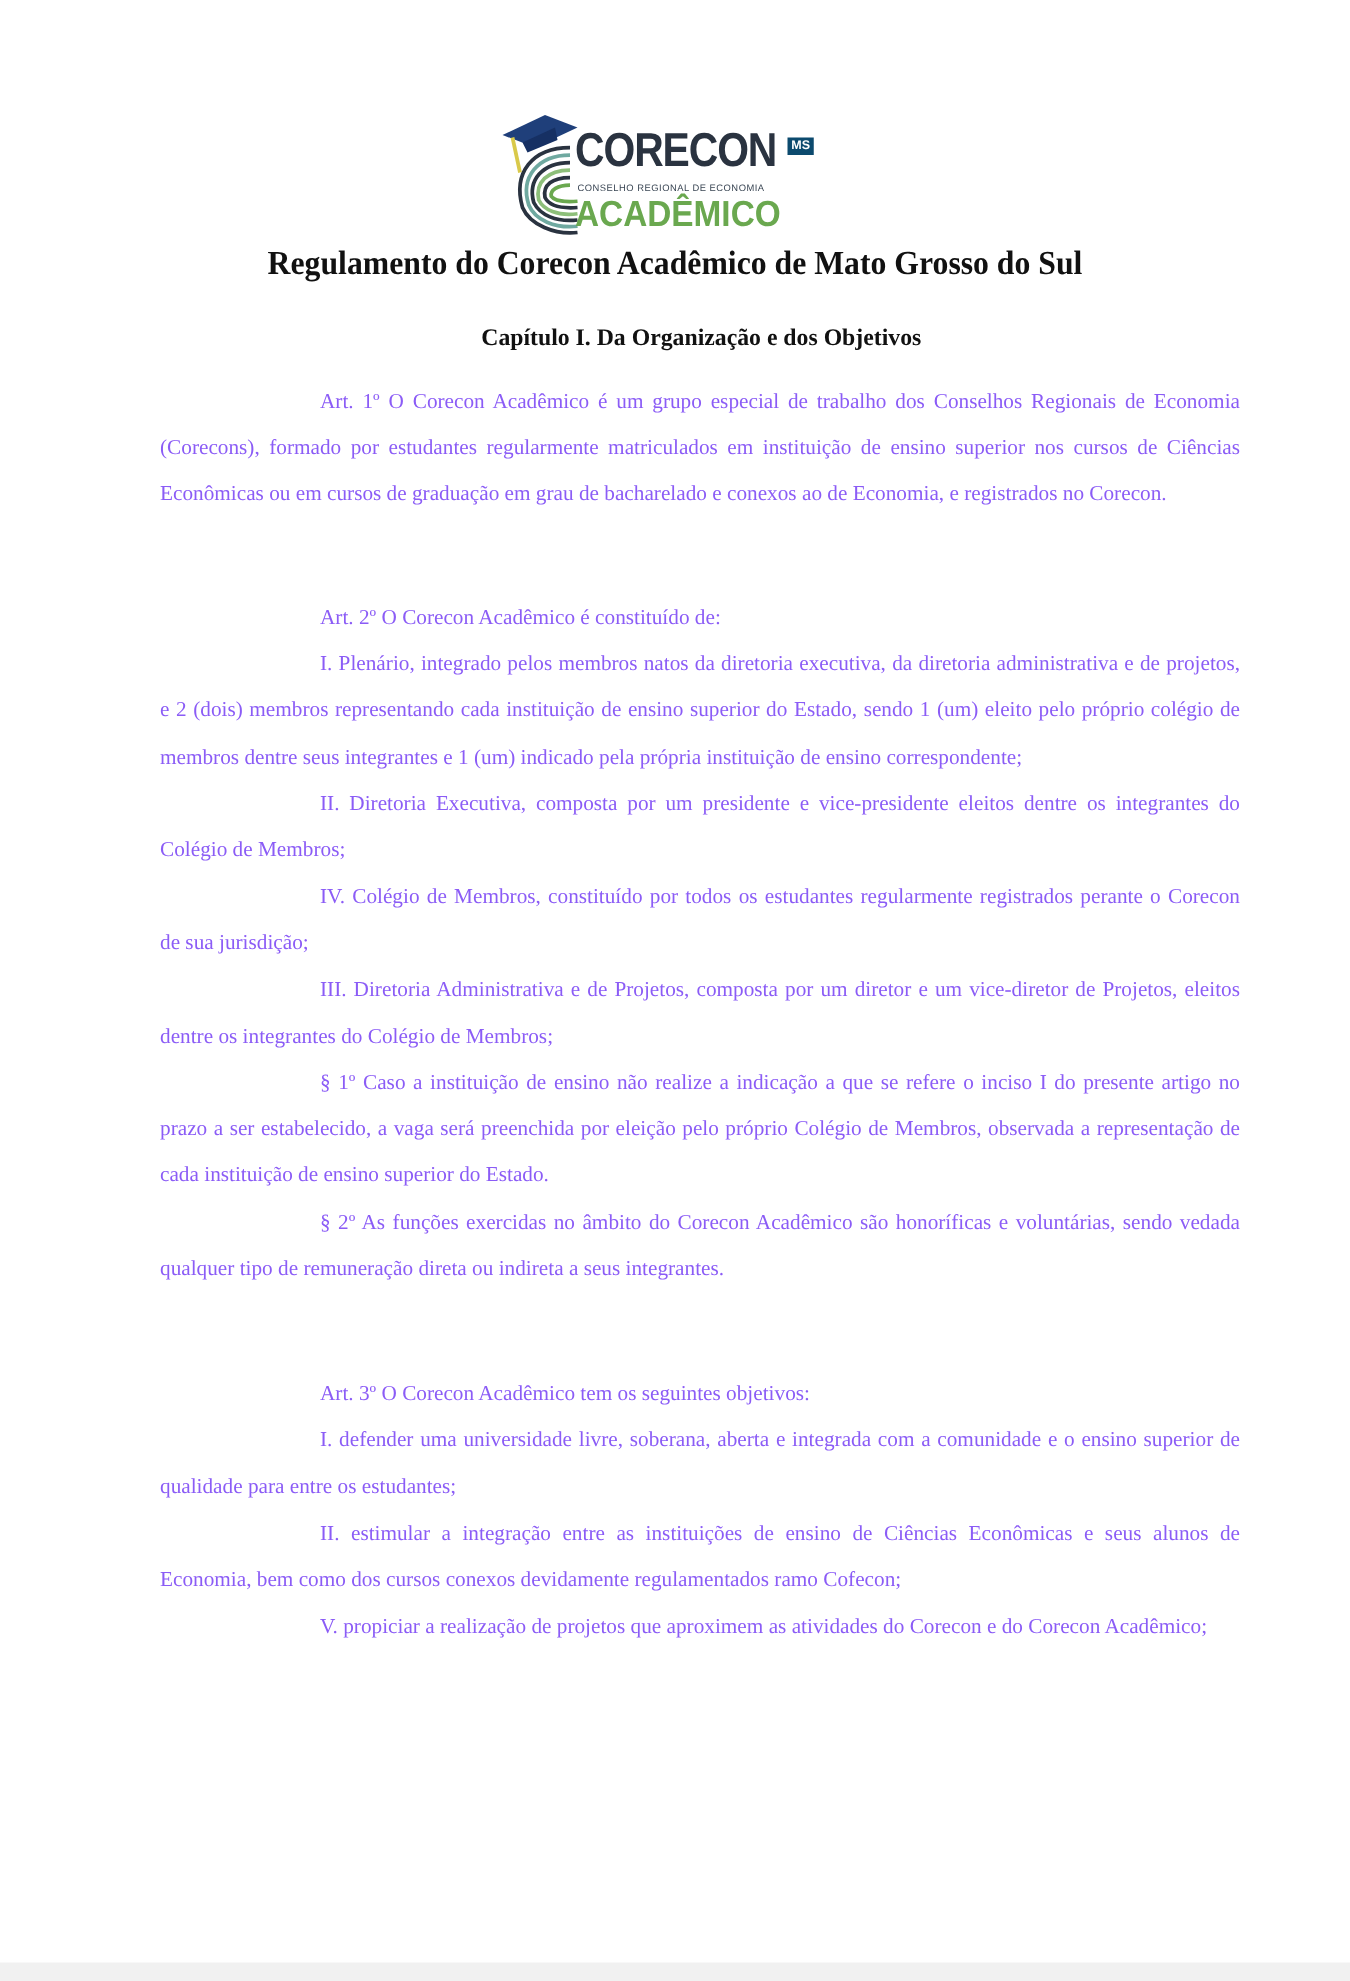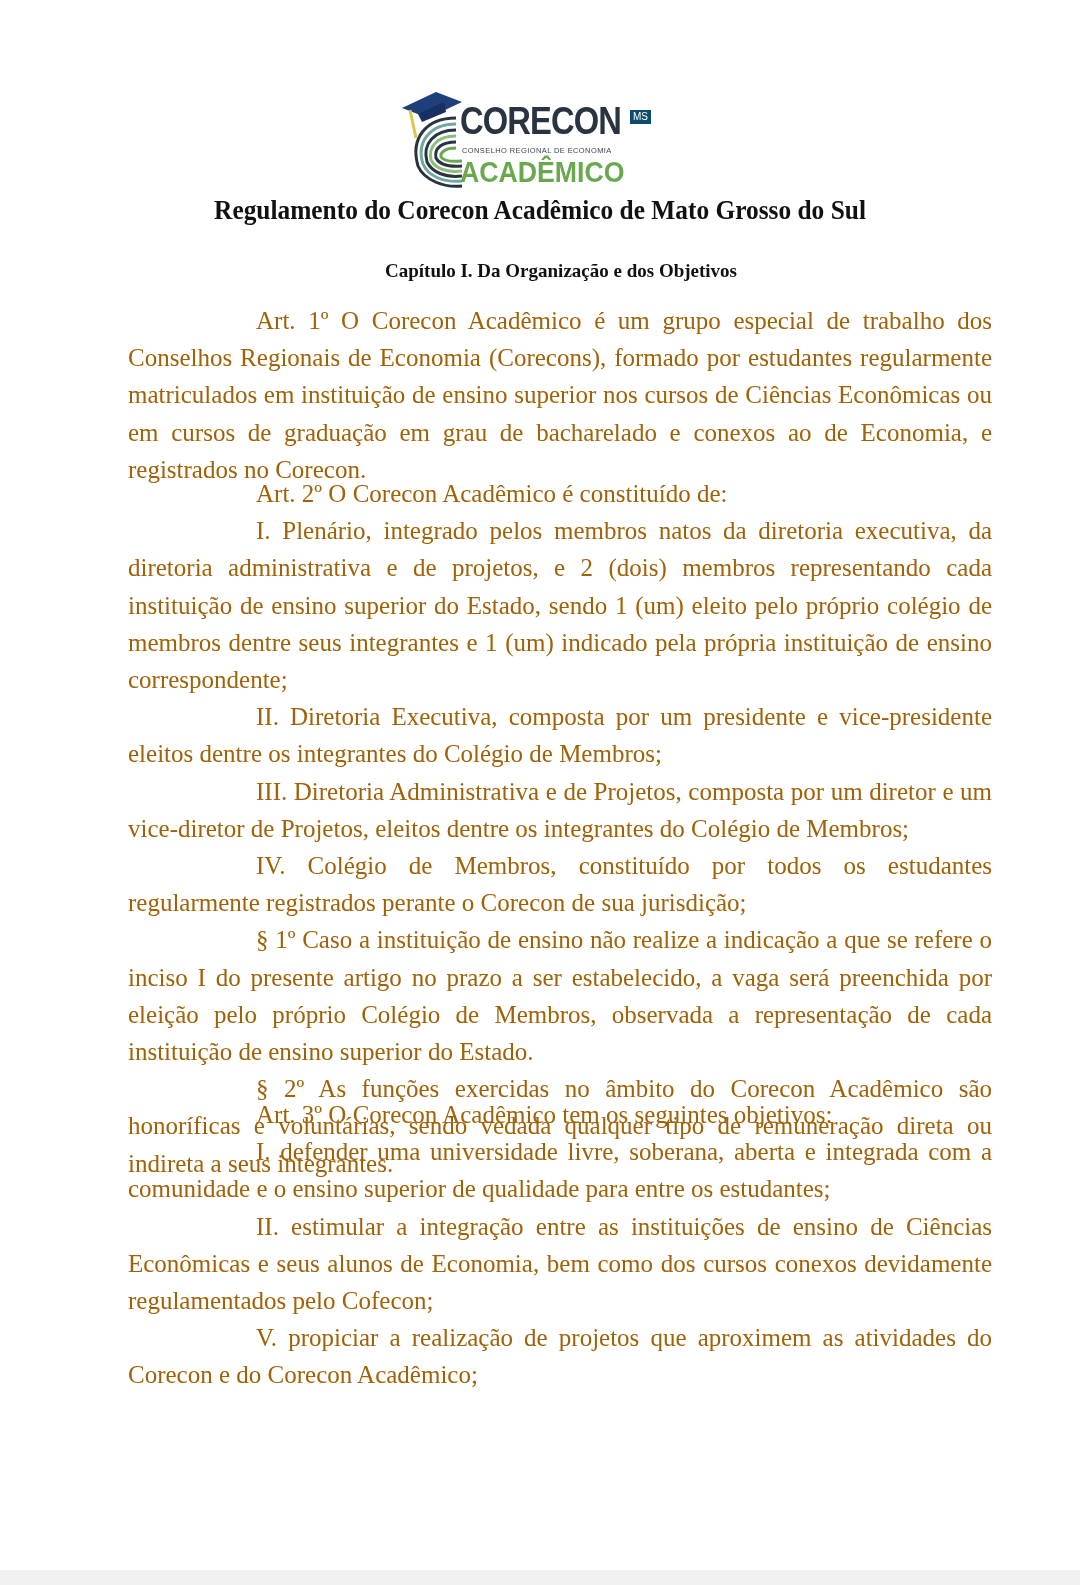--- a/index.html
+++ b/index.html
@@ -51,21 +51,21 @@
       transform: scaleX(0.86);
       transform-origin: left top;
     }
     .logo-ms {
       position: absolute;
       left: 232px;
       top: 22px;
       background: #0c4a6e;
       color: #fff;
       font-family: "Liberation Sans", "DejaVu Sans", sans-serif;
-      font-weight: normal;
+      font-weight: bold;
       font-size: 10px;
       padding: 1px 3px;
       line-height: 12px;
     }
     .logo-sub {
       position: absolute;
       left: 64px;
       top: 58px;
       font-family: "Liberation Sans", "DejaVu Sans", sans-serif;
       font-size: 7.5px;
@@ -107,24 +107,24 @@
       text-align: center;
       font-weight: bold;
       font-size: 19px;
       line-height: 24px;
       color: #111;
     }
     .body-text {
       position: absolute;
       left: 128px;
       width: 864px;
-      font-size: 25px;
+      font-size: 17px;
       line-height: 37.2px;
       text-align: justify;
-      color: #a16207;
+      color: #8b5cf6;
     }
     .para {
       margin: 0;
       text-indent: 128px;
     }
   </style>
 </head>
 <body>
 
 <div class="page">
@@ -156,28 +156,28 @@
   <div class="chapter">Capítulo I. Da Organização e dos Objetivos</div>
 
   <div class="body-text" style="top:302px;">
     <p class="para">Art. 1º O Corecon Acadêmico é um grupo especial de trabalho dos Conselhos Regionais de Economia (Corecons), formado por estudantes regularmente matriculados em instituição de ensino superior nos cursos de Ciências Econômicas ou em cursos de graduação em grau de bacharelado e conexos ao de Economia, e registrados no Corecon.</p>
   </div>
 
   <div class="body-text" style="top:475px;">
     <p class="para">Art. 2º O Corecon Acadêmico é constituído de:</p>
     <p class="para">I. Plenário, integrado pelos membros natos da diretoria executiva, da diretoria administrativa e de projetos, e 2 (dois) membros representando cada instituição de ensino superior do Estado, sendo 1 (um) eleito pelo próprio colégio de membros dentre seus integrantes e 1 (um) indicado pela própria instituição de ensino correspondente;</p>
     <p class="para">II. Diretoria Executiva, composta por um presidente e vice-presidente eleitos dentre os integrantes do Colégio de Membros;</p>
+    <p class="para">IV. Colégio de Membros, constituído por todos os estudantes regularmente registrados perante o Corecon de sua jurisdição;</p>
     <p class="para">III. Diretoria Administrativa e de Projetos, composta por um diretor e um vice-diretor de Projetos, eleitos dentre os integrantes do Colégio de Membros;</p>
-    <p class="para">IV. Colégio de Membros, constituído por todos os estudantes regularmente registrados perante o Corecon de sua jurisdição;</p>
     <p class="para">§ 1º Caso a instituição de ensino não realize a indicação a que se refere o inciso I do presente artigo no prazo a ser estabelecido, a vaga será preenchida por eleição pelo próprio Colégio de Membros, observada a representação de cada instituição de ensino superior do Estado.</p>
     <p class="para">§ 2º As funções exercidas no âmbito do Corecon Acadêmico são honoríficas e voluntárias, sendo vedada qualquer tipo de remuneração direta ou indireta a seus integrantes.</p>
   </div>
 
   <div class="body-text" style="top:1096px;">
     <p class="para">Art. 3º O Corecon Acadêmico tem os seguintes objetivos:</p>
     <p class="para">I. defender uma universidade livre, soberana, aberta e integrada com a comunidade e o ensino superior de qualidade para entre os estudantes;</p>
-    <p class="para">II. estimular a integração entre as instituições de ensino de Ciências Econômicas e seus alunos de Economia, bem como dos cursos conexos devidamente regulamentados pelo Cofecon;</p>
+    <p class="para">II. estimular a integração entre as instituições de ensino de Ciências Econômicas e seus alunos de Economia, bem como dos cursos conexos devidamente regulamentados ramo Cofecon;</p>
     <p class="para">V. propiciar a realização de projetos que aproximem as atividades do Corecon e do Corecon Acadêmico;</p>
   </div>
 
 </div>
 
 <div class="bottom-strip"></div>
 
 </body></html>

